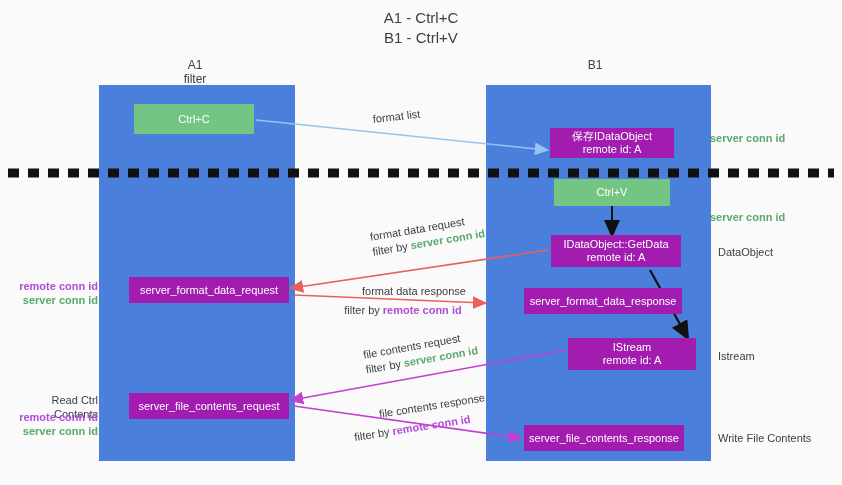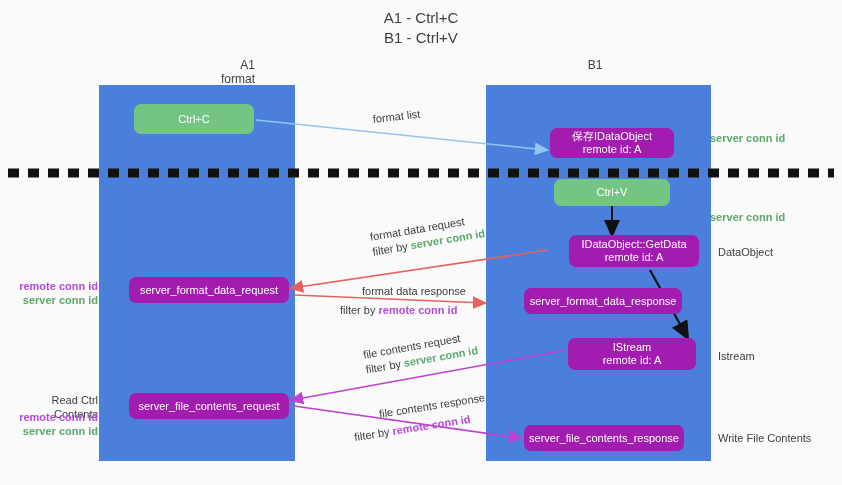--- a/index.html
+++ b/index.html
@@ -22,21 +22,21 @@
   .col-head{
     position:absolute;text-align:center;font-size:12px;line-height:14px;color:#3c4043;
   }
   .col-head .l2{display:block;}
 
   .panel{position:absolute;background:#4a7fdc;}
 
   .box{
     position:absolute;display:flex;align-items:center;justify-content:center;
     text-align:center;color:#ffffff;font-size:11px;line-height:13px;
-    box-sizing:border-box;padding:2px 12px;border-radius:7px;
+    box-sizing:border-box;padding:2px 12px;
   }
   .box.green{background:#74c484;}
   .box.orange{background:#a21caf;}
   .box span{display:block;white-space:pre-line;}
 
   .side-label{
     position:absolute;font-size:11px;line-height:14px;color:#3c4043;
   }
   .side-label .green{color:#5aa96b;font-weight:bold;}
   .side-label .purple{color:#b44bd6;font-weight:bold;}
@@ -54,23 +54,23 @@
   .rot-d{transform:rotate(-9deg);transform-origin:left top;}
 </style>
 </head>
 <body>
 
 <div class="stage">
 
   <div class="title">A1 - Ctrl+C
 B1 - Ctrl+V</div>
 
-  <div class="col-head" style="left:135px;top:58px;width:120px;text-align:right;">
+  <div class="col-head" style="left:135px;top:58px;width:120px;">
     <span>A1</span>
-    <span class="l2">format</span>
+    <span class="l2">filter</span>
   </div>
   <div class="col-head" style="left:535px;top:58px;width:120px;">
     <span>B1</span>
   </div>
 
   <div class="panel" style="left:99px;top:85px;width:196px;height:376px;"></div>
   <div class="panel" style="left:486px;top:85px;width:225px;height:376px;"></div>
 
   <svg class="layer" viewBox="0 0 842 485">
     <defs>
@@ -107,21 +107,21 @@
 
   <div class="box orange" style="left:550px;top:128px;width:124px;height:30px;">
     <span>保存IDataObject
 remote id: A</span>
   </div>
 
   <div class="box green" style="left:554px;top:179px;width:116px;height:27px;">
     <span>Ctrl+V</span>
   </div>
 
-  <div class="box orange" style="left:551px;top:235px;width:130px;height:32px;margin-left:18px;">
+  <div class="box orange" style="left:551px;top:235px;width:130px;height:32px;">
     <span>IDataObject::GetData
 remote id: A</span>
   </div>
 
   <div class="box orange" style="left:129px;top:277px;width:160px;height:26px;align-items:center;">
     <span>server_format_data_request</span>
   </div>
 
   <div class="box orange" style="left:489px;top:288px;width:158px;height:26px;margin-left:35px;">
     <span>server_format_data_response</span>
@@ -173,21 +173,21 @@
     <span>format list</span>
   </div>
 
   <div class="edge-label rot-b" style="left:369px;top:230px;">
     <div>format data request</div>
     <div>
       <span>filter by </span><b class="green">server conn id</b>
     </div>
   </div>
 
-  <div class="edge-label" style="left:362px;top:284px;">
+  <div class="edge-label" style="left:362px;top:284px;text-align:center;">
     <div>format data response</div>
     <div style="margin-top:4px;margin-left:-22px;">
       <span>filter by </span><b class="purple">remote conn id</b>
     </div>
   </div>
 
   <div class="edge-label rot-c" style="left:362px;top:348px;">
     <div>file contents request</div>
     <div>
       <span>filter by </span><b class="green">server conn id</b>

